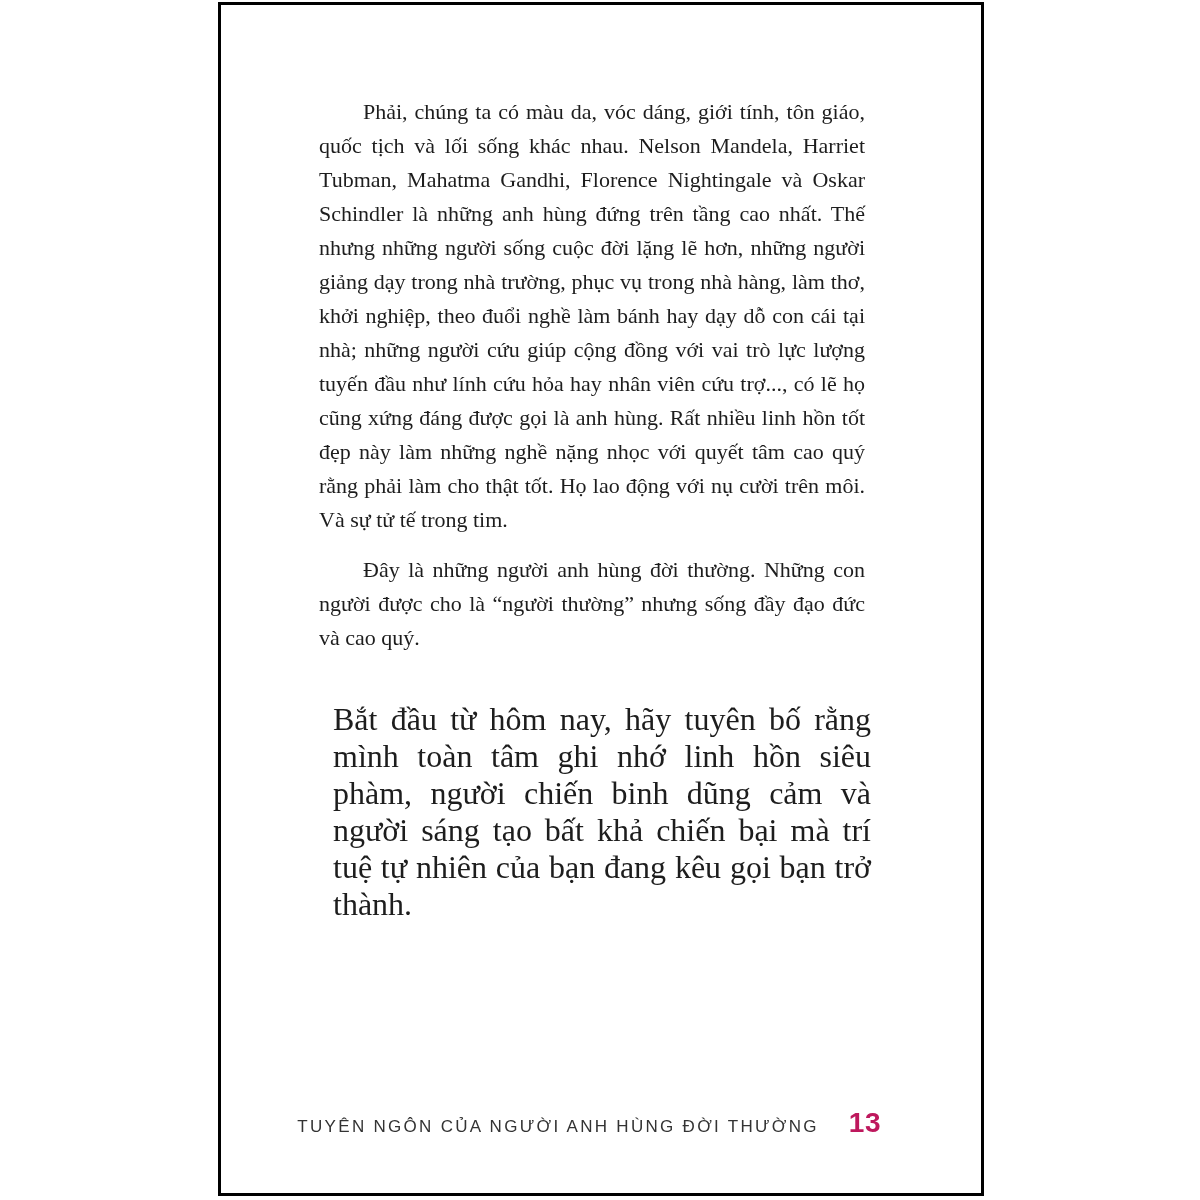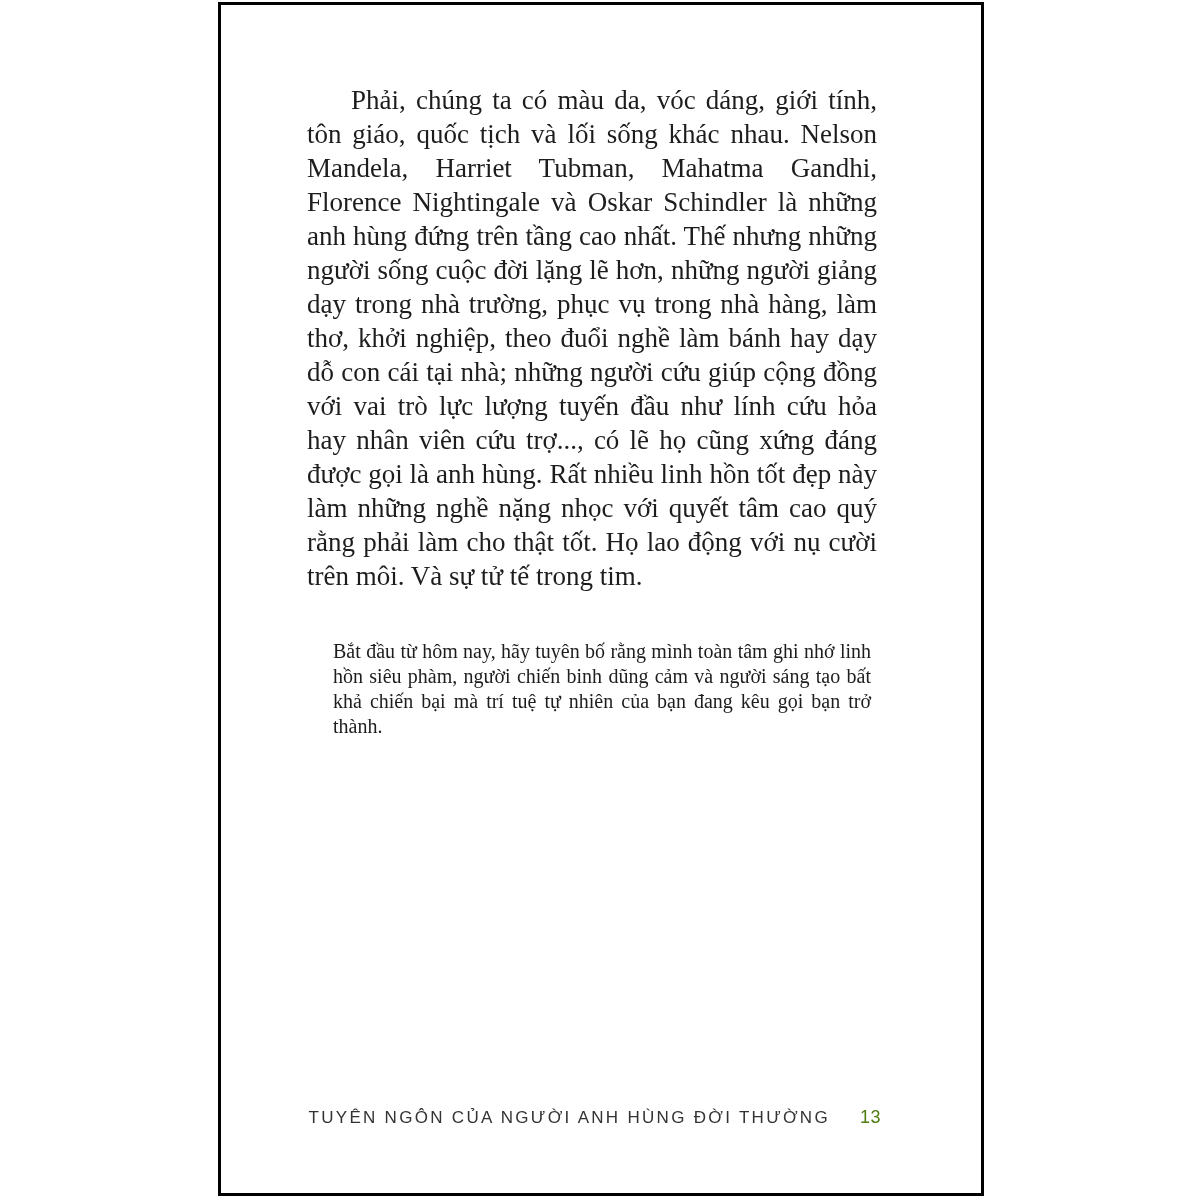--- a/index.html
+++ b/index.html
@@ -34,33 +34,33 @@
   }
   .content {
     position: absolute;
     left: 82px;
     top: 74px;
     width: 578px;
     font-family: "Liberation Serif", "DejaVu Serif", serif;
     color: var(--body-text);
   }
   .body-para {
-    margin: 4px;
-    font-size: 27px;
+    margin: 16px;
+    font-size: 22px;
     line-height: 34px;
     text-align: justify;
     text-indent: 44px;
   }
   .body-para + .body-para {
     margin-top: 5px;
   }
   .quote {
     margin: 46px 10px 4px 30px;
-    font-size: 20px;
-    line-height: 25px;
+    font-size: 32px;
+    line-height: 37px;
     text-align: justify;
     color: var(--body-text);
   }
   .footer {
     position: absolute;
     left: 82px;
     top: 1102px;
     width: 578px;
     display: flex;
     justify-content: flex-end;
@@ -69,33 +69,34 @@
     font-family: "Liberation Sans", "DejaVu Sans", sans-serif;
   }
   .footer-title {
     font-size: 17px;
     letter-spacing: 2.3px;
     font-weight: 400;
     color: var(--footer-text);
     white-space: nowrap;
   }
   .footer-page {
-    font-size: 18px;
-    font-weight: 400;
+    font-size: 28px;
+    font-weight: 700;
     letter-spacing: 0.5px;
-    color: #4d7c0f;
+    color: #be185d;
   }
 </style>
 </head>
 <body>
 
 <div class="canvas">
   <div class="page-frame">
     <div class="content">
       <p class="body-para">Phải, chúng ta có màu da, vóc dáng, giới tính, tôn giáo, quốc tịch và lối sống khác nhau. Nelson Mandela, Harriet Tubman, Mahatma Gandhi, Florence Nightingale và Oskar Schindler là những anh hùng đứng trên tầng cao nhất. Thế nhưng những người sống cuộc đời lặng lẽ hơn, những người giảng dạy trong nhà trường, phục vụ trong nhà hàng, làm thơ, khởi nghiệp, theo đuổi nghề làm bánh hay dạy dỗ con cái tại nhà; những người cứu giúp cộng đồng với vai trò lực lượng tuyến đầu như lính cứu hỏa hay nhân viên cứu trợ..., có lẽ họ cũng xứng đáng được gọi là anh hùng. Rất nhiều linh hồn tốt đẹp này làm những nghề nặng nhọc với quyết tâm cao quý rằng phải làm cho thật tốt. Họ lao động với nụ cười trên môi. Và sự tử tế trong tim.</p>
+      <p class="body-para">Đây là những người anh hùng đời thường. Những con người được cho là “người thường” nhưng sống đầy đạo đức và cao quý.</p>
       <div class="quote">Bắt đầu từ hôm nay, hãy tuyên bố rằng mình toàn tâm ghi nhớ linh hồn siêu phàm, người chiến binh dũng cảm và người sáng tạo bất khả chiến bại mà trí tuệ tự nhiên của bạn đang kêu gọi bạn trở thành.</div>
     </div>
     <div class="footer">
       <span class="footer-title">TUYÊN NGÔN CỦA NGƯỜI ANH HÙNG ĐỜI THƯỜNG</span>
       <span class="footer-page">13</span>
     </div>
   </div>
 </div>
 
 </body></html>

